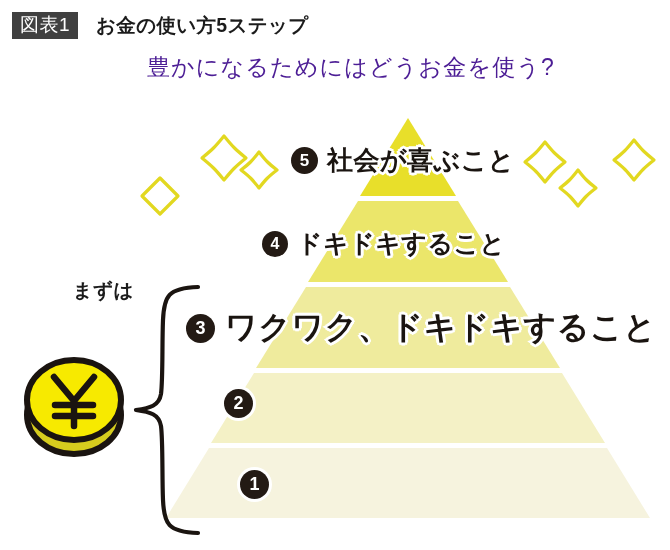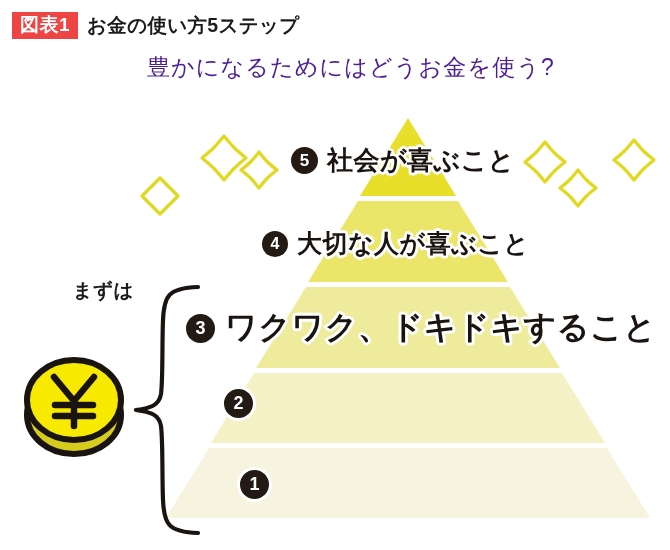--- a/index.html
+++ b/index.html
@@ -10,30 +10,30 @@
     overflow:hidden;
   }
   #stage { position:relative; width:670px; height:550px; background:#fff; }
 
   
   .header-row {
     position:absolute; left:12px; top:12px;
     display:flex; align-items:center; gap:9px;
   }
   .fig-badge {
-    background:#ef4444; color:#ffffff;
-    font-size:19px; font-weight:bold;
+    background:#404040; color:#ffffff;
+    font-size:19px; font-weight:normal;
     letter-spacing:0.5px;
     padding:3px 8px 4px 8px;
     line-height:1.05;
     white-space:nowrap;
   }
   .header-title {
     color:#1b1b1b; font-size:19.5px; font-weight:bold;
-    letter-spacing:0.3px; white-space:nowrap;
+    letter-spacing:0.3px; white-space:nowrap;margin-left:9px;
   }
   .subtitle {
     position:absolute; left:0; top:52px; width:670px;
     text-align:center;
     color:#4c1d95; font-size:23px; font-weight:normal;
     letter-spacing:1.2px;
     padding-left:32px;
   }
 
   
@@ -133,21 +133,21 @@
       <path d="M634,140 C642,150 644,152 654,160 C644,168 642,170 634,180 C626,170 624,168 614,160 C624,152 626,150 634,140 Z"></path>
     </g>
   </svg>
 
   <div class="tier-label" id="t5">
     <span class="num">5</span>
     <span class="txt">社会が喜ぶこと</span>
   </div>
   <div class="tier-label" id="t4">
     <span class="num">4</span>
-    <span class="txt">大切な人が喜ぶこと</span>
+    <span class="txt">ドキドキすること</span>
   </div>
   <div class="tier-label" id="t3">
     <span class="num">3</span>
     <span class="txt">ワクワク、ドキドキすること</span>
   </div>
   <div class="tier-label" id="t2">
     <span class="num">2</span>
   </div>
   <div class="tier-label" id="t1">
     <span class="num">1</span>

